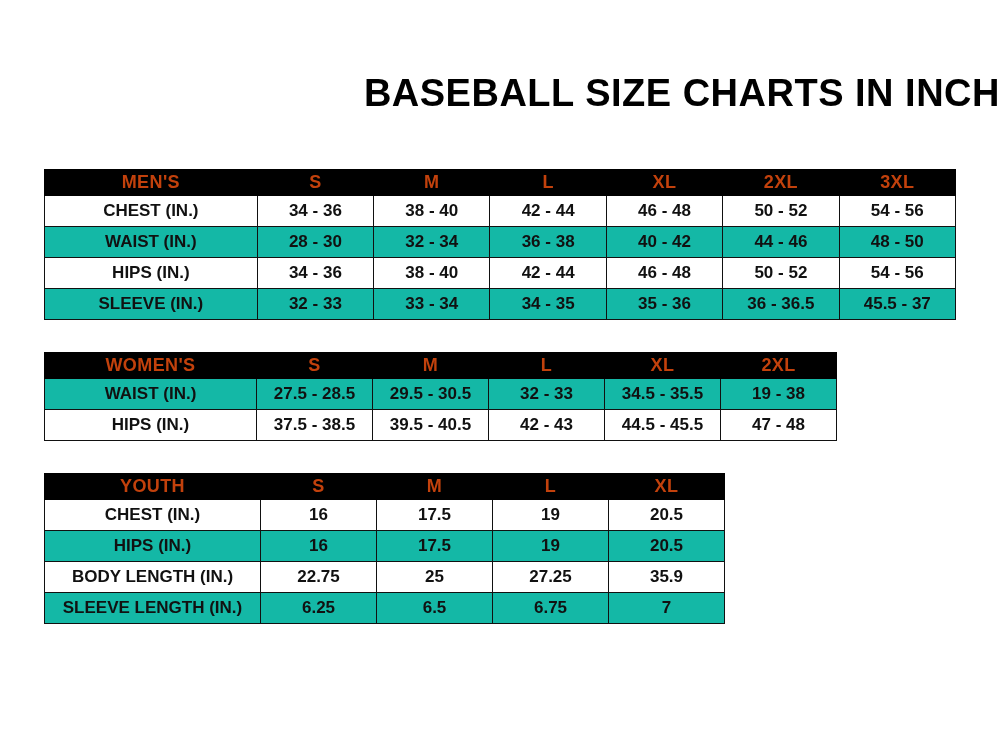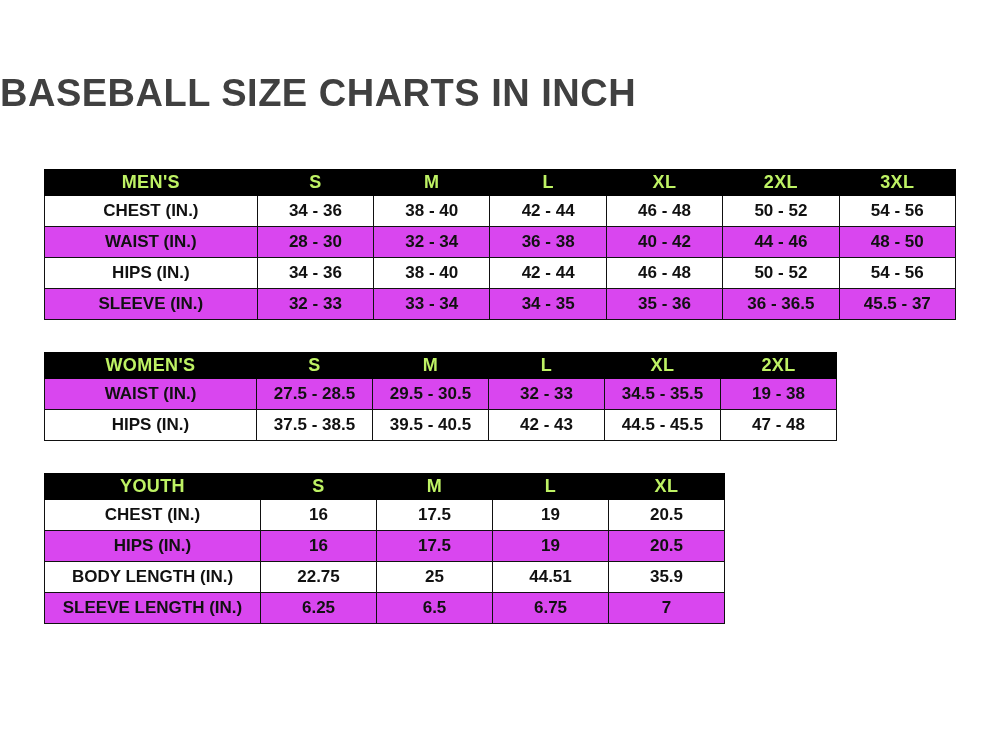--- a/index.html
+++ b/index.html
@@ -14,25 +14,25 @@
     color: #000000;
     overflow: hidden;
   }
   .page {
     position: relative;
     width: 1000px;
     height: 752px;
     box-sizing: border-box;
   }
   .title {
-    text-align: left;
+    text-align: right;
     font-size: 38px;
     font-weight: bold;
     letter-spacing: 0.5px;
-    color: #404040;
+    color: #000000;
     margin: 0;
     padding-top: 72px;
   }
   .tables {
     margin-top: 54px;
     padding-left: 44px;
     padding-right: 44px;
   }
   table.size-table {
     border-collapse: collapse;
@@ -47,28 +47,28 @@
     font-weight: bold;
     text-align: center;
     padding: 0 4px;
     background: #ffffff;
     color: #111111;
     white-space: nowrap;
     box-sizing: border-box;
   }
   table.size-table thead th {
     background: #000000;
-    color: #bef264;
+    color: #c2410c;
     border: 1px solid #000000;
     height: 26px;
     font-size: 18px;
     letter-spacing: 0.4px;
   }
   table.size-table tbody tr.alt td {
-    background: #d946ef;
+    background: #14b8a6;
   }
   .label-col {
     text-align: center;
   }
   
   .men-table { width: 912px; }
   .men-table col.c0 { width: 212px; }
   .men-table col.c1,
   .men-table col.c2,
   .men-table col.c3,
@@ -231,21 +231,21 @@
           <td class="label-col">HIPS (IN.)</td>
           <td>16</td>
           <td>17.5</td>
           <td>19</td>
           <td>20.5</td>
         </tr>
         <tr>
           <td class="label-col">BODY LENGTH (IN.)</td>
           <td>22.75</td>
           <td>25</td>
-          <td>44.51</td>
+          <td>27.25</td>
           <td>35.9</td>
         </tr>
         <tr class="alt">
           <td class="label-col">SLEEVE LENGTH (IN.)</td>
           <td>6.25</td>
           <td>6.5</td>
           <td>6.75</td>
           <td>7</td>
         </tr>
       </tbody>

